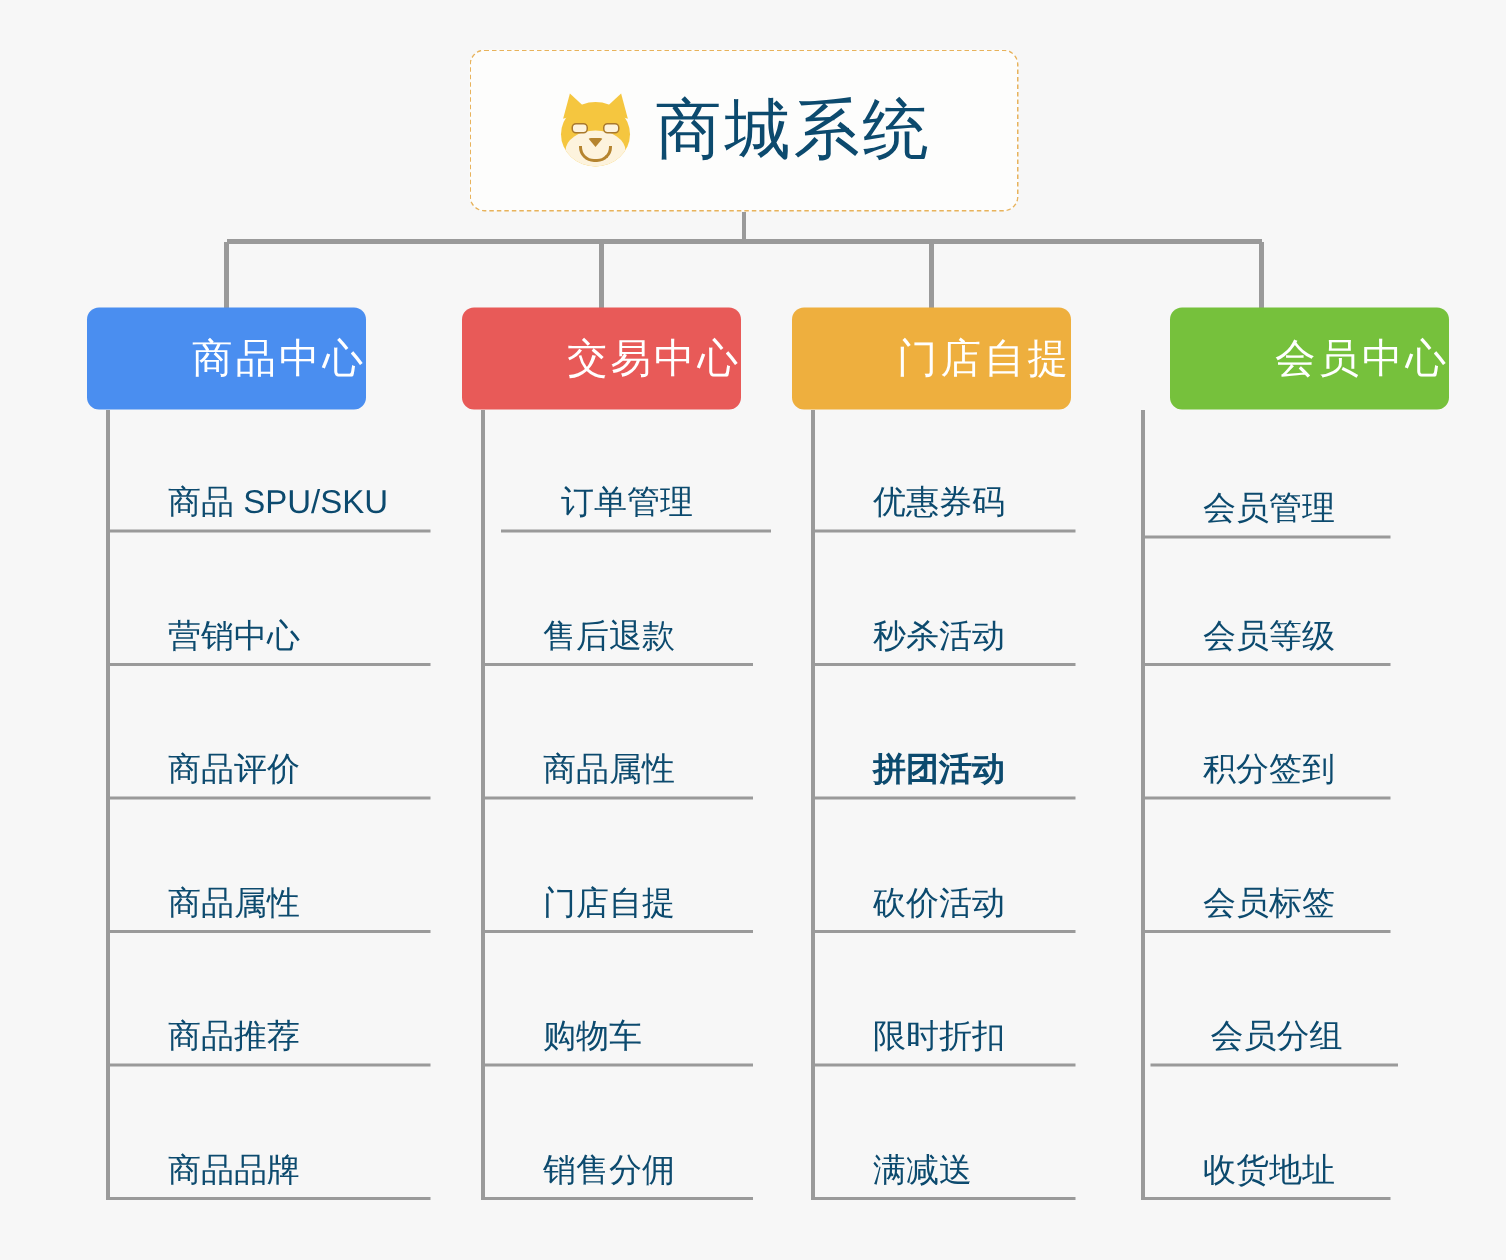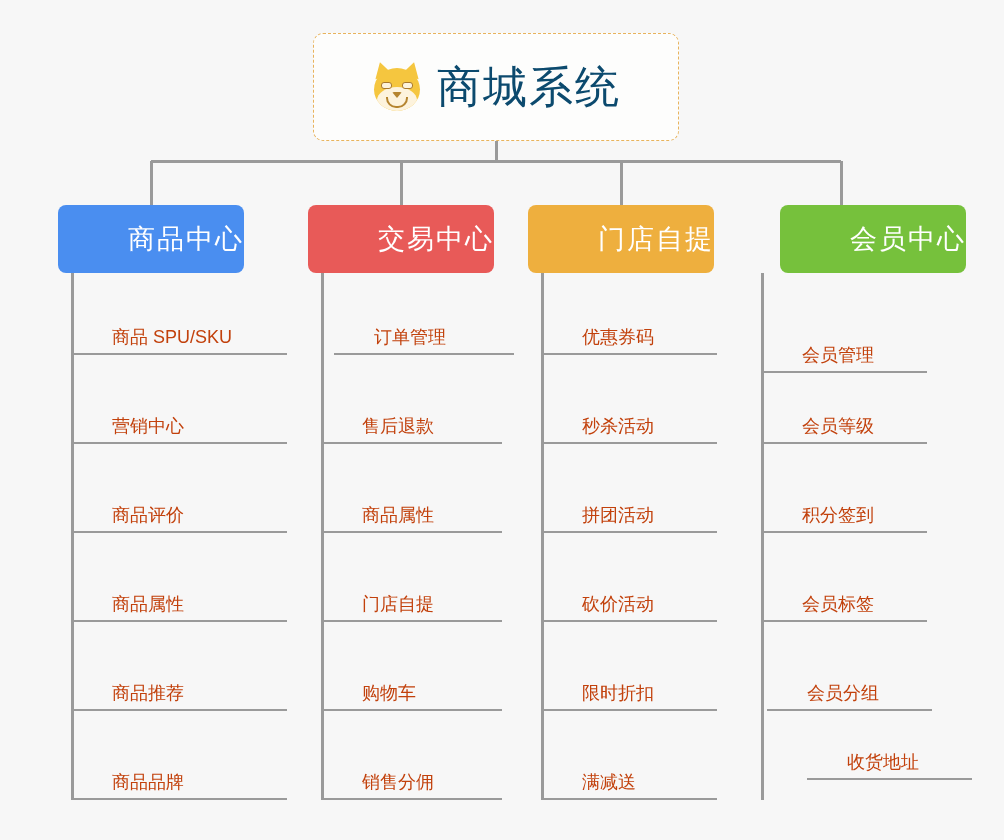--- a/index.html
+++ b/index.html
@@ -147,22 +147,22 @@
   .leaf {
     position: absolute;
     box-sizing: border-box;
     padding: 0 0 7px 40px;
     border-bottom: 2px solid #9a9a9a;
     display: flex;
     align-items: flex-end;
     height: 36px;
   }
   .leaf .leaf-label {
-    font-size: 18px;
-    color: #c2410c;
+    font-size: 22px;
+    color: #0c4a6e;
     white-space: nowrap;
     line-height: 1;
   }
 </style>
 </head>
 <body>
 
 <div id="canvas">
 
   <svg id="wires" width="1004" height="840" viewBox="0 0 1004 840" aria-hidden="true">
@@ -238,48 +238,48 @@
       </div>
       <div class="cat-head" style="left: 528px; top: 205px; width: 186px; background: rgb(238, 175, 62);">
         <span class="cat-label">门店自提</span>
       </div>
       <div class="leaf" style="left: 542px; top: 319px; width: 175px;">
         <span class="leaf-label">优惠券码</span>
       </div>
       <div class="leaf" style="left: 542px; top: 408px; width: 175px;">
         <span class="leaf-label">秒杀活动</span>
       </div>
-      <div class="leaf" style="left: 542px; top: 497px; width: 175px;">
+      <div class="leaf" style="left: 542px; top: 497px; width: 175px; font-weight: bold;">
         <span class="leaf-label">拼团活动</span>
       </div>
       <div class="leaf" style="left: 542px; top: 586px; width: 175px;">
         <span class="leaf-label">砍价活动</span>
       </div>
       <div class="leaf" style="left: 542px; top: 675px; width: 175px;">
         <span class="leaf-label">限时折扣</span>
       </div>
       <div class="leaf" style="left: 542px; top: 764px; width: 175px;">
         <span class="leaf-label">满减送</span>
       </div>
       <div class="cat-head" style="left: 748px; top: 205px; width: 186px; background: rgb(118, 193, 60); margin-left: 32px;">
         <span class="cat-label">会员中心</span>
       </div>
-      <div class="leaf" style="left: 762px; top: 337px; width: 165px;">
+      <div class="leaf" style="left: 762px; top: 323px; width: 165px;">
         <span class="leaf-label">会员管理</span>
       </div>
       <div class="leaf" style="left: 762px; top: 408px; width: 165px;">
         <span class="leaf-label">会员等级</span>
       </div>
       <div class="leaf" style="left: 762px; top: 497px; width: 165px;">
         <span class="leaf-label">积分签到</span>
       </div>
       <div class="leaf" style="left: 762px; top: 586px; width: 165px;">
         <span class="leaf-label">会员标签</span>
       </div>
       <div class="leaf" style="left: 767px; top: 675px; width: 165px;">
         <span class="leaf-label">会员分组</span>
       </div>
-      <div class="leaf" style="left: 762px; top: 744px; width: 165px; margin-left: 45px;">
+      <div class="leaf" style="left: 762px; top: 764px; width: 165px;">
         <span class="leaf-label">收货地址</span>
       </div>
     </div>
 
 </div>
 
 </body></html>

